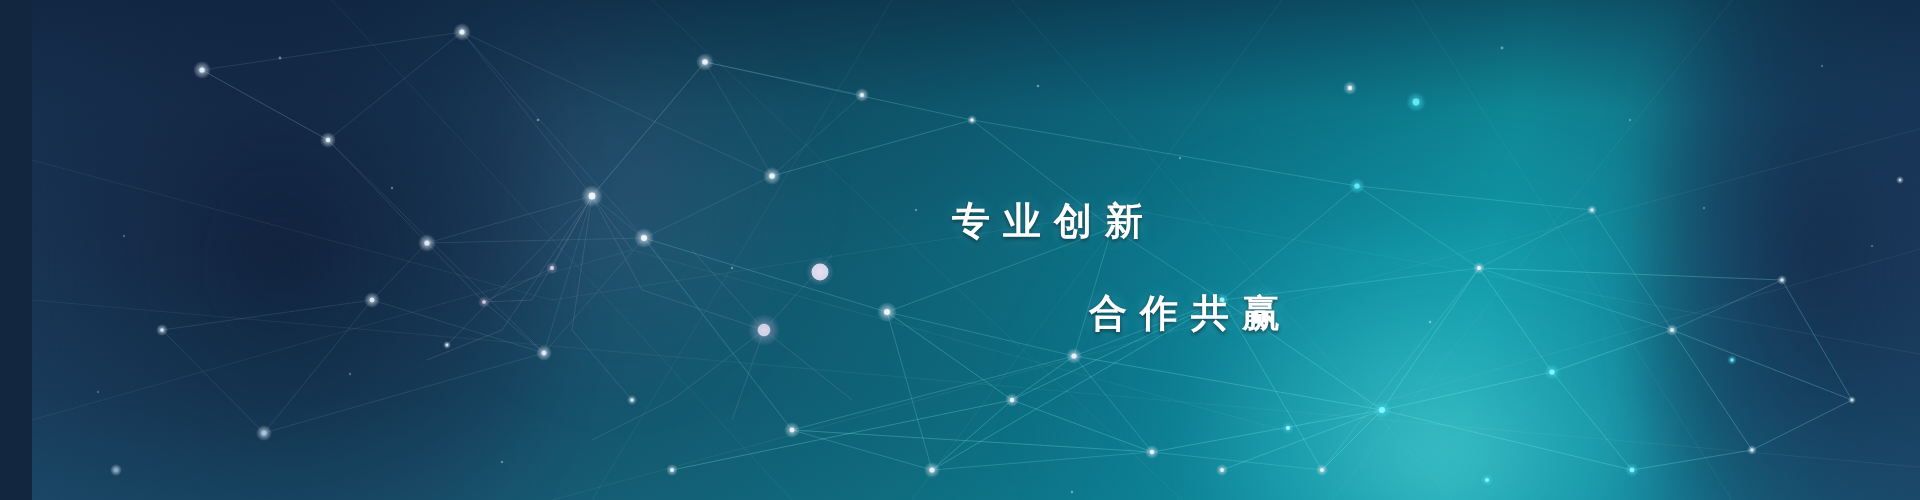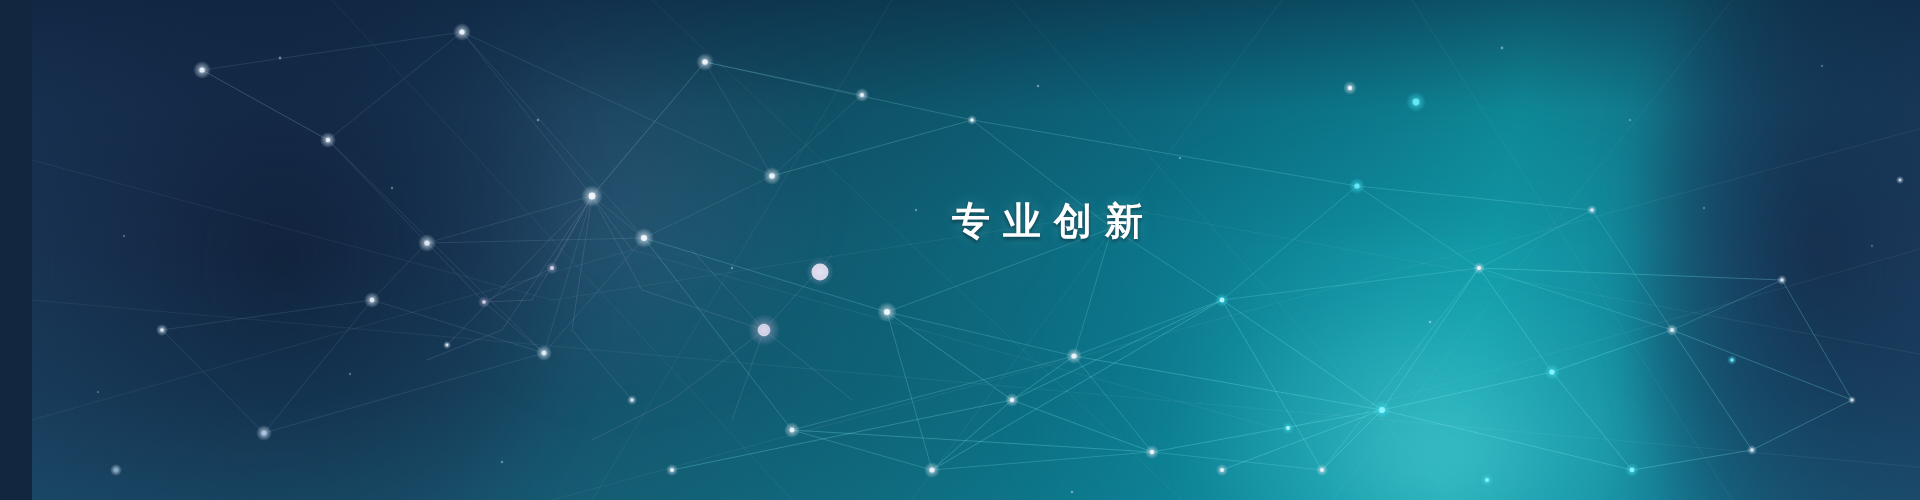--- a/index.html
+++ b/index.html
@@ -395,15 +395,16 @@
       <circle cx="318" cy="374" r="1.2" fill-opacity="0.32"></circle>
       <circle cx="470" cy="462" r="1.3" fill-opacity="0.40"></circle>
       <circle cx="1040" cy="492" r="1.3" fill-opacity="0.45"></circle>
       <circle cx="1398" cy="322" r="1.3" fill-opacity="0.50"></circle>
       <circle cx="1672" cy="208" r="1.2" fill-opacity="0.32"></circle>
     </g>
   </svg>
 
   <div class="headline">
     <div class="line line-1">专业创新</div>
+    <div class="line line-2">合作共赢</div>
   </div>
 
 </div>
 
 </body></html>

